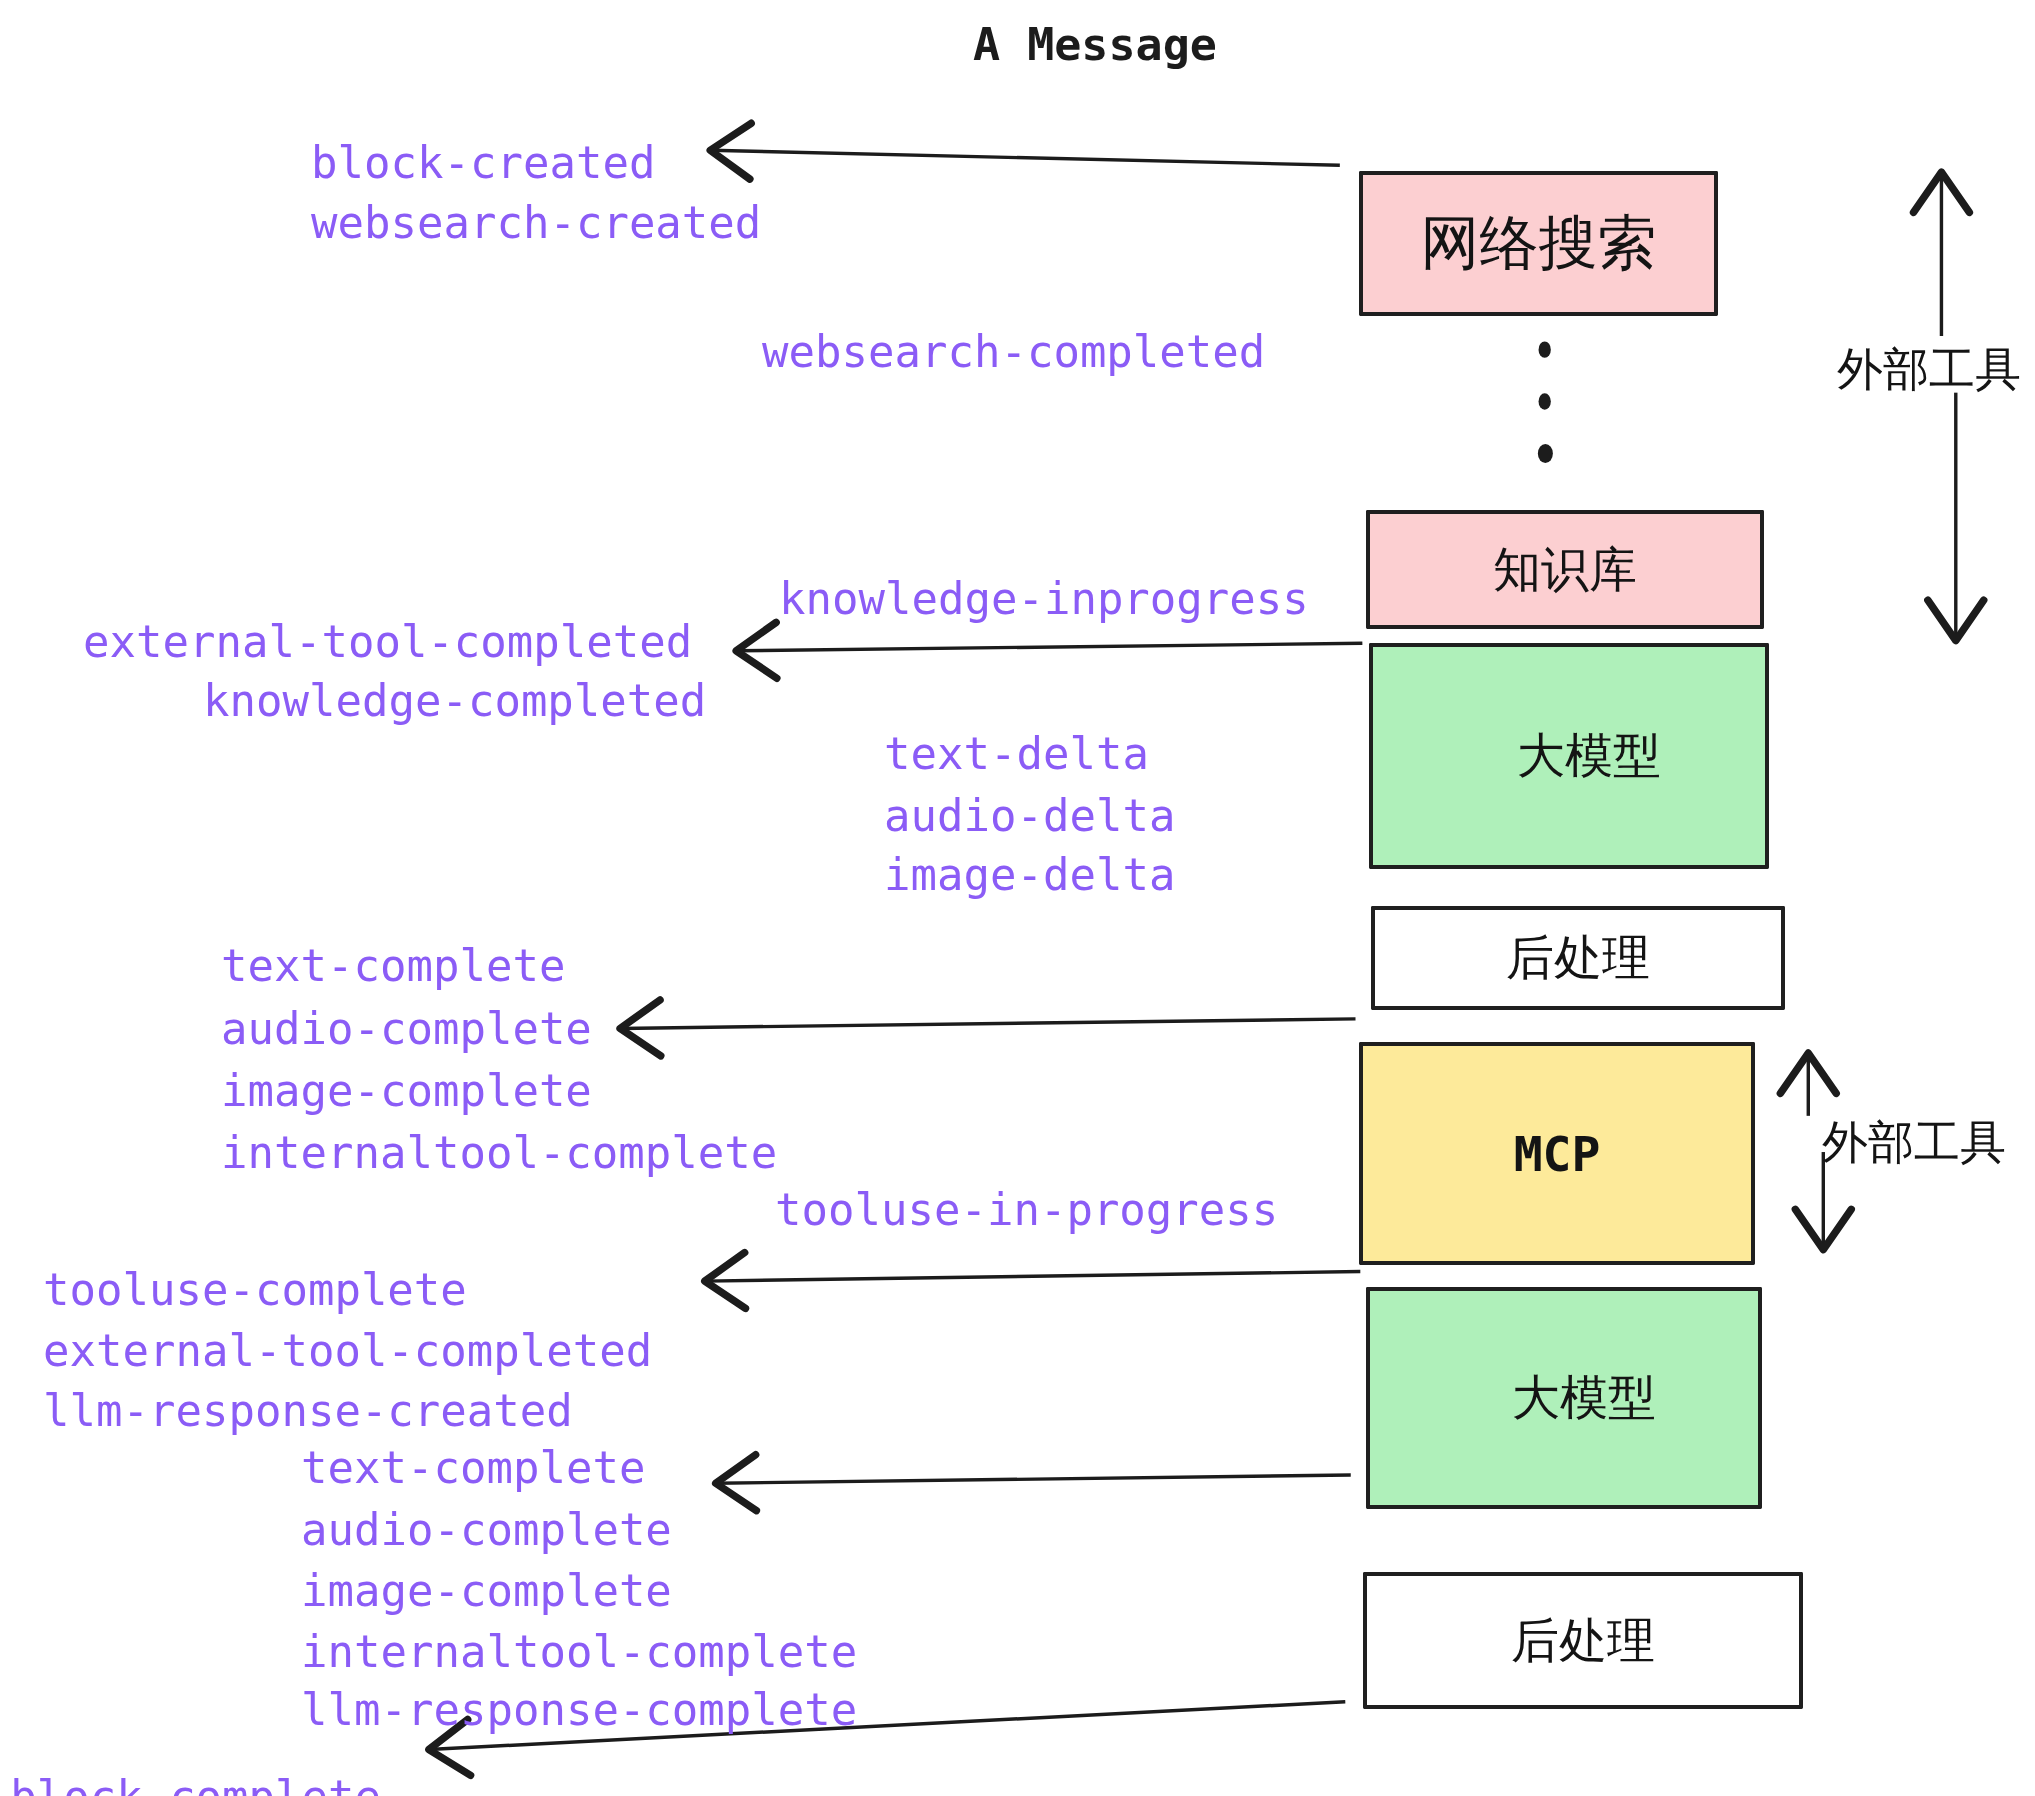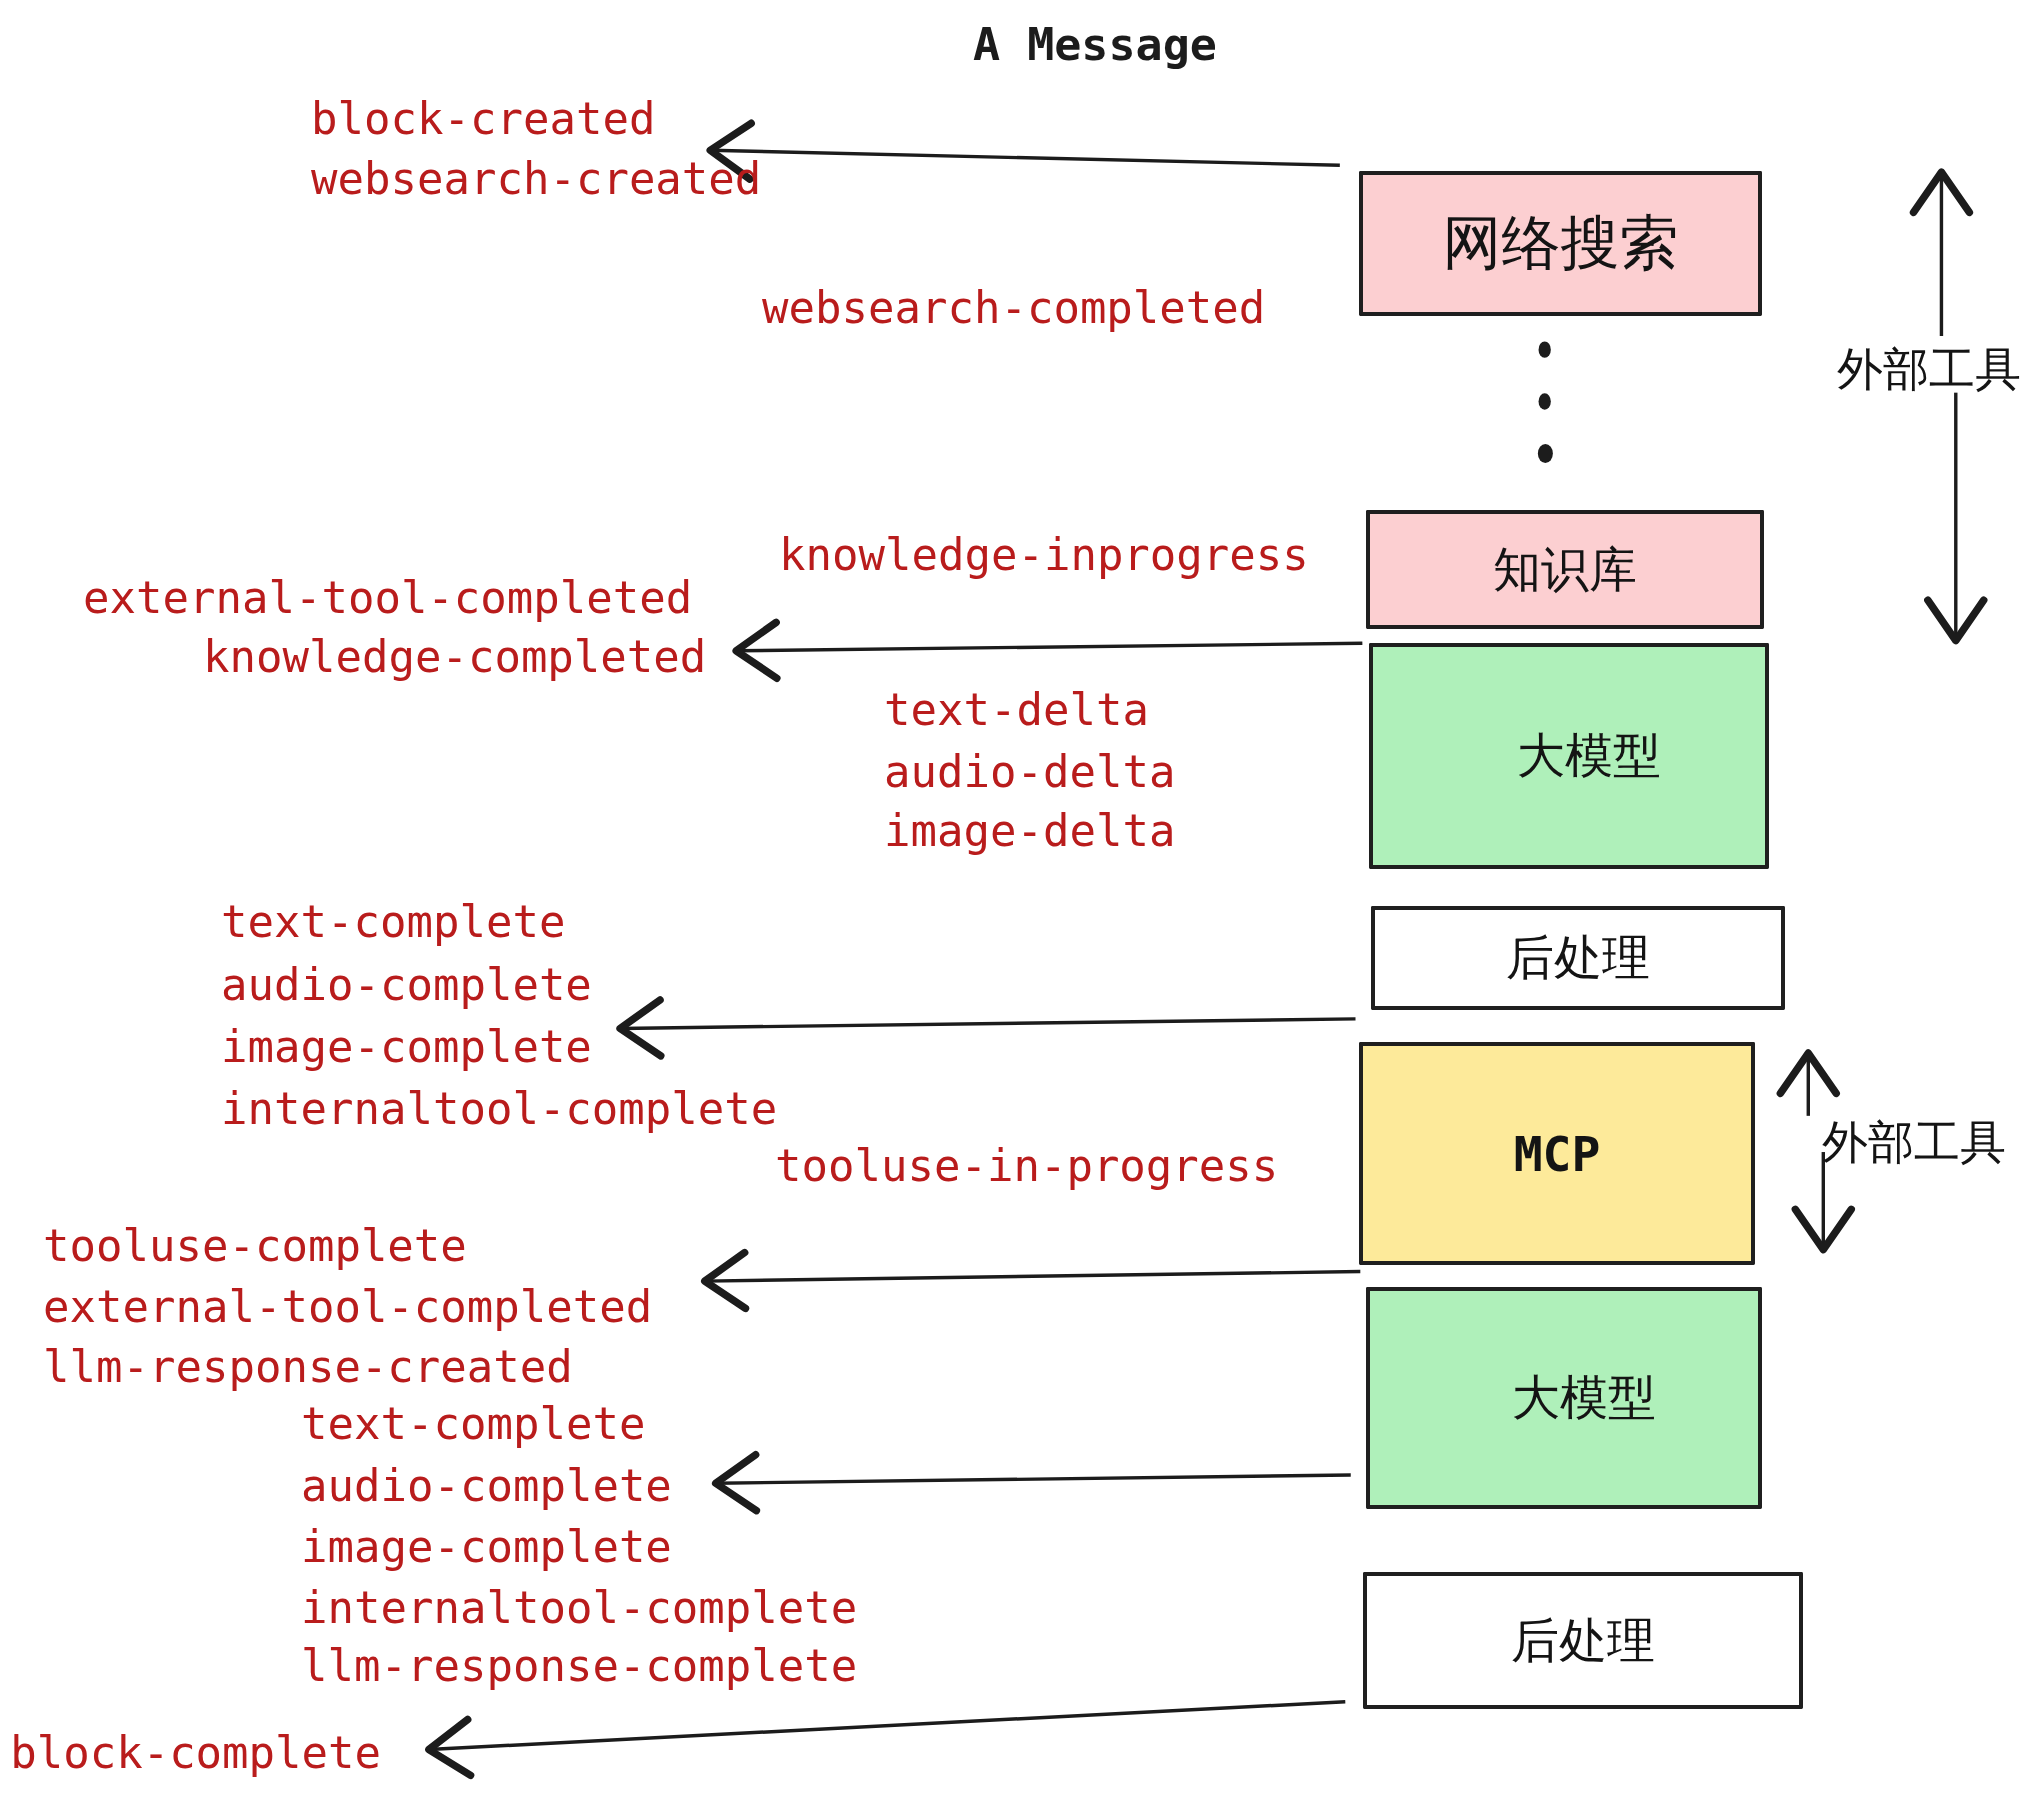--- a/index.html
+++ b/index.html
@@ -1,20 +1,20 @@
 <!DOCTYPE html>
 <html style="--pink: #fccfd1; --green: #aff0ba; --yellow: #fdea9a; --white: #ffffff; --stroke: #1f1f1f;font-size:11px"><head>
 <meta charset="utf-8">
 <style>
   html,body{margin:0;padding:0;background:#ffffff;}
   #canvas{position:relative;width:2035px;height:1796px;background:#ffffff;overflow:hidden;
           font-family:"DejaVu Sans Mono", monospace;color:#1c1c1c;}
   #arrow-layer{position:absolute;left:0;top:0;width:2035px;height:1796px;}
   .evt{position:absolute;font-family:"DejaVu Sans Mono", monospace;font-size:44px;line-height:1.05;
-       white-space:nowrap;color:#b91c1c;}
+       white-space:nowrap;color:#8b5cf6;margin-top:44px;}
   .title{position:absolute;font-family:"DejaVu Sans Mono", monospace;font-size:45px;font-weight:bold;
          white-space:nowrap;color:#1c1c1c;}
   .node{position:absolute;border:4.1px solid #1f1f1f;border-radius:1.4px;display:flex;
         align-items:center;justify-content:center;box-sizing:border-box;
         font-family:"Liberation Sans", sans-serif;font-size:48px;color:#141414;}
   .node.big-label{font-size:59px;}
   .node.mono-label{font-family:"DejaVu Sans Mono", monospace;font-size:48px;font-weight:bold;}
   .node.pink{background:var(--pink);}
   .node.green{background:var(--green);padding-left:40px;}
   .node.yellow{background:var(--yellow);}
@@ -89,21 +89,21 @@
   <div class="evt" style="left:43px;top:1223px;">tooluse-complete</div>
   <div class="evt" style="left:43px;top:1284px;">external-tool-completed</div>
   <div class="evt" style="left:43px;top:1344px;">llm-response-created</div>
   <div class="evt" style="left:301px;top:1401px;">text-complete</div>
   <div class="evt" style="left:301px;top:1463px;">audio-complete</div>
   <div class="evt" style="left:301px;top:1524px;">image-complete</div>
   <div class="evt" style="left:301px;top:1585px;">internaltool-complete</div>
   <div class="evt" style="left:301px;top:1643px;">llm-response-complete</div>
   <div class="evt" style="left:10.2px;top:1730px;">block-complete</div>
 
-  <div class="node pink big-label" style="left:1359px;top:171px;width:403px;height:145px;">
+  <div class="node pink big-label" style="left:1359px;top:171px;width:359px;height:145px;">
     <span>网络搜索</span>
   </div>
   <div class="node pink" style="left:1366px;top:510px;width:398px;height:119px;font-family:Liberation Mono, monospace;">
     <span>知识库</span>
   </div>
   <div class="node green" style="left:1369px;top:643px;width:400px;height:226px;">
     <span>大模型</span>
   </div>
   <div class="node white" style="left:1371px;top:906px;width:414px;height:104px;">
     <span>后处理</span>

